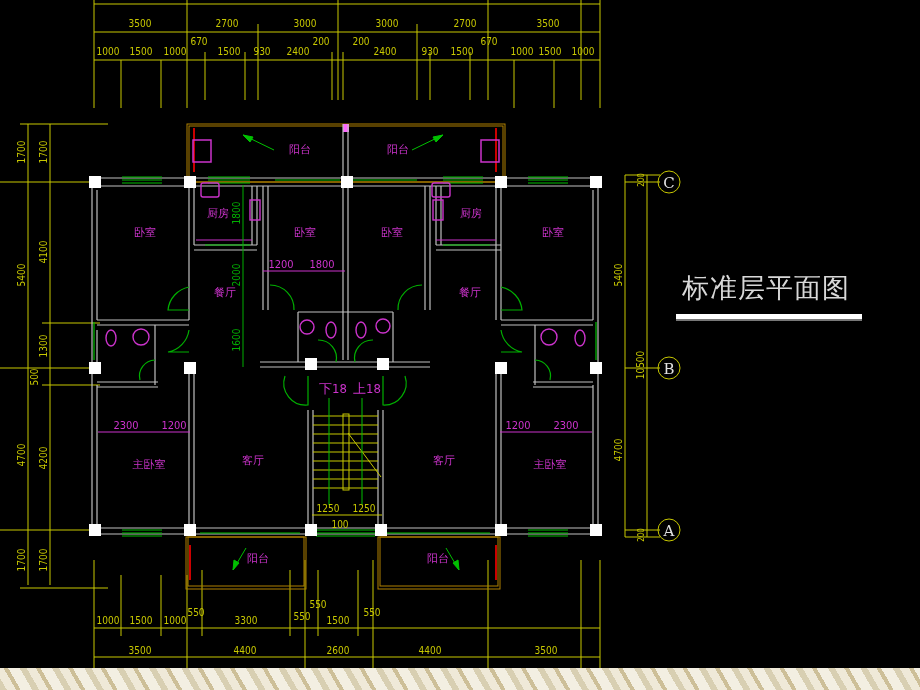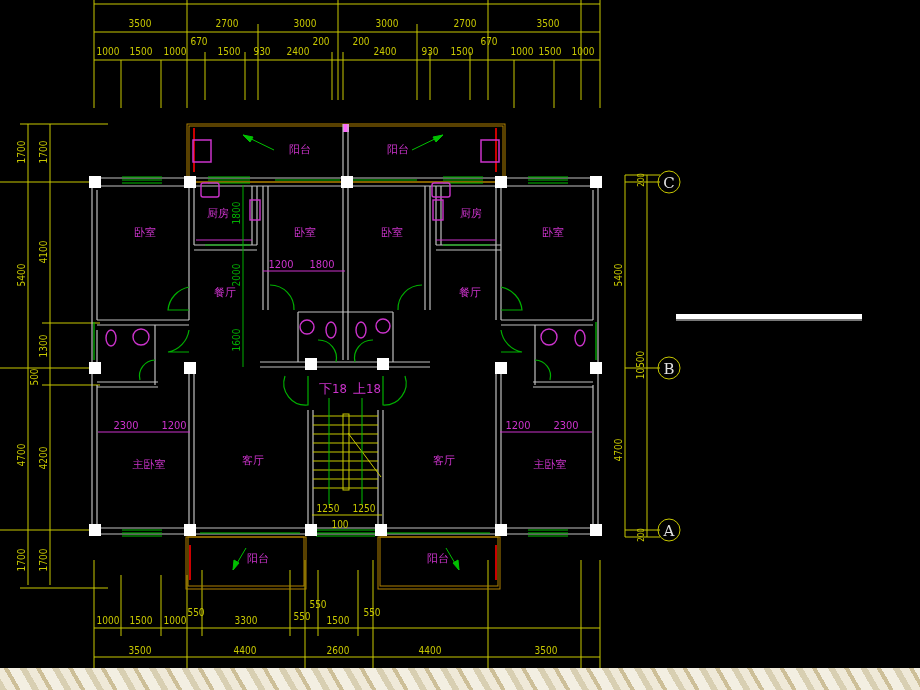--- a/index.html
+++ b/index.html
@@ -396,15 +396,16 @@
     <text x="444" y="464">客厅</text>
     <text x="149" y="468">主卧室</text>
     <text x="550" y="468">主卧室</text>
     <text x="258" y="562">阳台</text>
     <text x="438" y="562">阳台</text>
     <text x="333" y="393" font-size="13">下18</text>
     <text x="367" y="393" font-size="13">上18</text>
   </g>
 </svg>
 
+<div class="title">标准层平面图</div>
 <div class="title-bar"></div>
 <div class="footer"></div>
 </div>
 
 </body></html>

